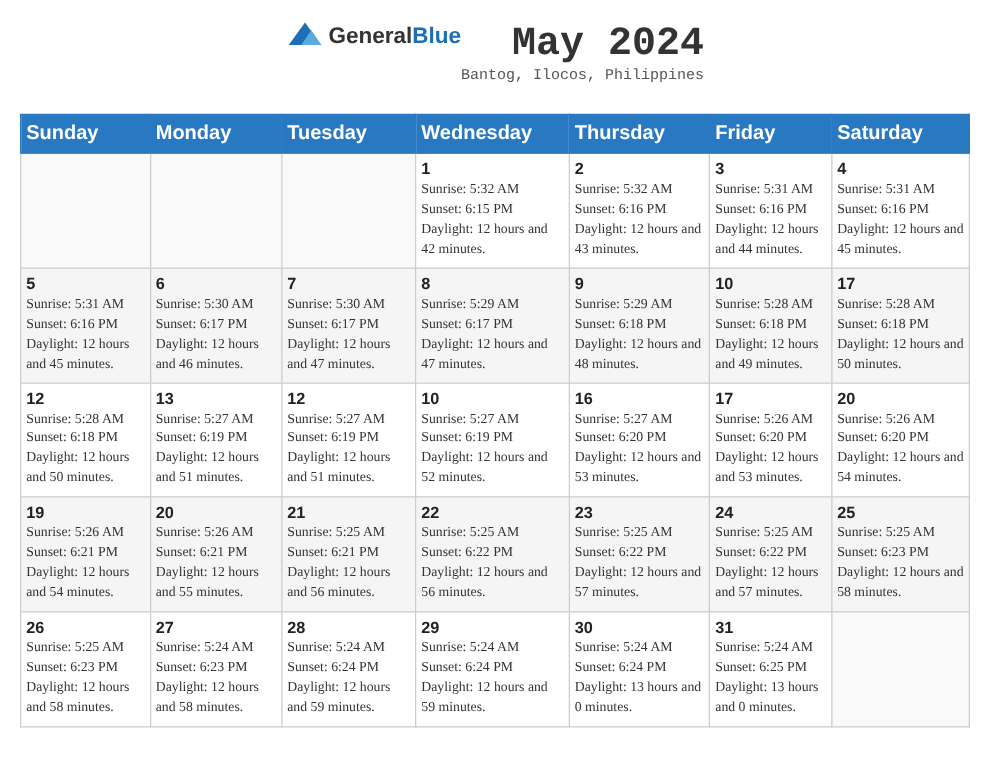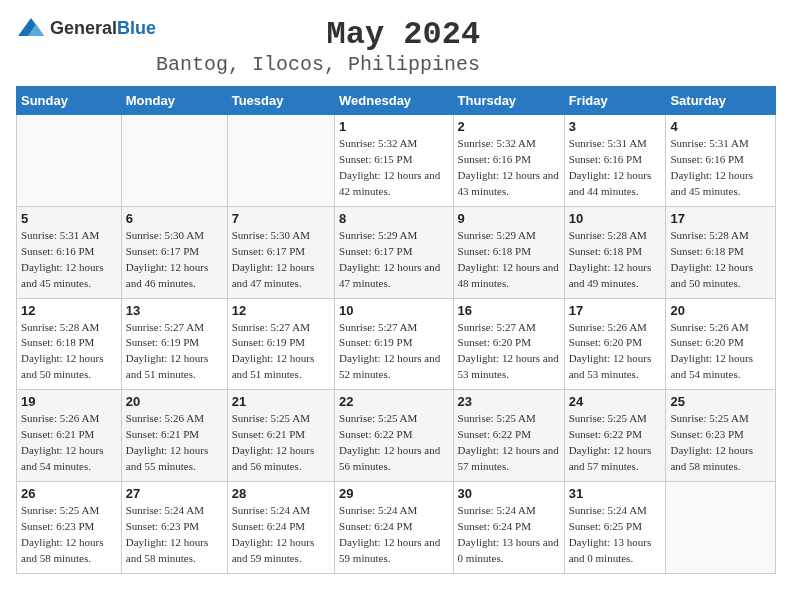--- a/index.html
+++ b/index.html
@@ -5,57 +5,57 @@
     * { box-sizing: border-box; margin: 0; padding: 0; }
     body {
       font-family: Arial, sans-serif;
       background: #fff;
       width: 792px;
       min-height: 612px;
       padding: 16px;
     }
     .header-area {
       display: flex;
-      justify-content: flex-start;
+      justify-content: center;
       align-items: flex-start;
-      margin-bottom: 10px;
+      margin-bottom: 24px;
     }
     .logo {
       display: flex;
       align-items: center;
       gap: 4px;
     }
     .logo-icon {
       width: 30px;
       height: 24px;
     }
     .title-area {
       text-align: right;
       font-family: Liberation Mono, monospace;
     }
     .main-title {
       font-size: 32px;
       font-weight: bold;
       color: #333;
     }
     .subtitle {
-      font-size: 20px;
+      font-size: 12px;
       color: #555;
     }
     table {
       width: 100%;
       border-collapse: collapse;
       font-size: 11px;
     }
     thead tr th {
       background-color: #2979c2;
       color: #fff;
       padding: 6px 4px;
       text-align: left;
-      font-size: 13px;
+      font-size: 16px;
       border: 1px solid #2979c2;
     }
     tbody tr td {
       vertical-align: top;
       padding: 4px 4px 6px 4px;
       border: 1px solid #ccc;
       min-height: 70px;
       background: #fff;
     }
     tbody tr:nth-child(even) td {

